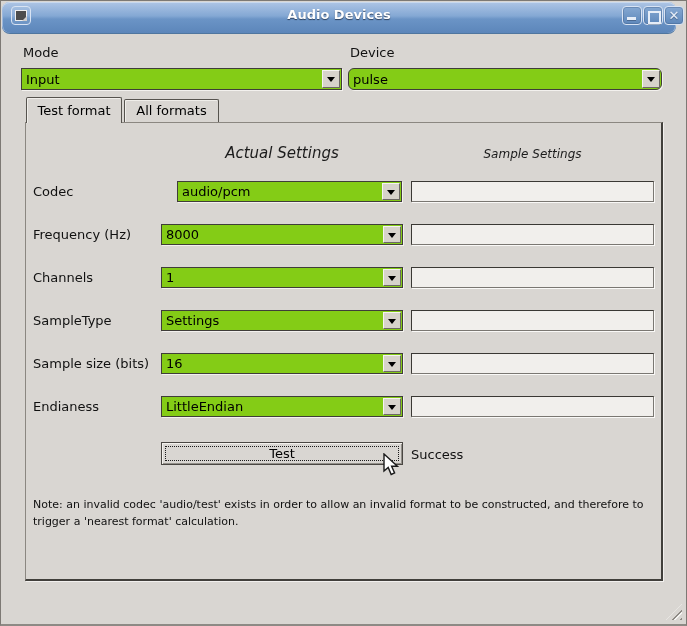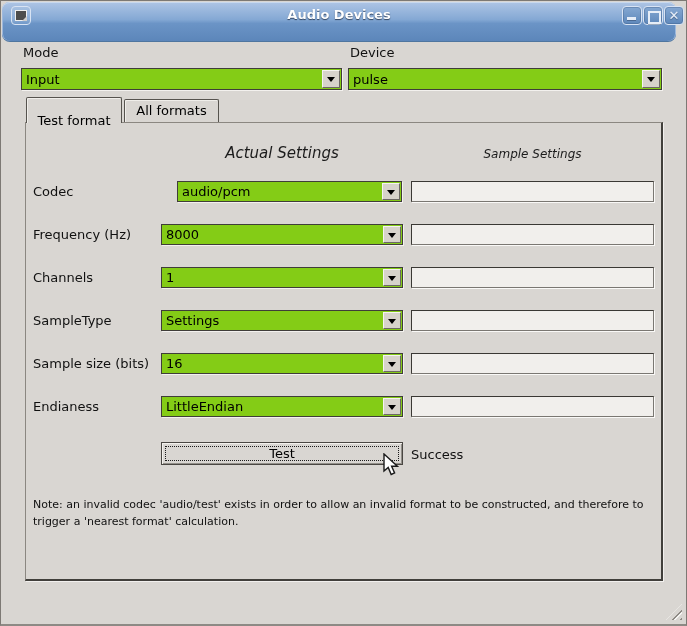--- a/index.html
+++ b/index.html
@@ -9,21 +9,21 @@
   .window {
     position: relative; width: 687px; height: 626px;
     background: #d9d6d2;
     border: 1px solid #7d7974;
     border-bottom: 2px solid #8d8a85;
     overflow: hidden;
   }
 
   
   .titlebar {
-    position: absolute; left: 1px; top: 1px; right: 10px; height: 40px;
+    position: absolute; left: 1px; top: 1px; right: 10px; height: 32px;
     background: linear-gradient(#aec5e5 0%, #84a8d4 45%, #6b94c6 55%, #5c86ba 100%);
     border-bottom: 1px solid #4f769f;
     box-shadow: inset 0 1px 0 #c9d9ee, inset 1px 0 0 #9db8dd, inset -1px 0 0 #9db8dd;
     border-radius: 8px;
   }
   .title-text {
     position: absolute; left: 0; right: 0; top: 5px;
     text-align: center; font-size: 13px; font-weight: bold; color: #ffffff;
     text-shadow: 0 1px 1px rgba(25,40,65,.8);
   }
@@ -99,21 +99,21 @@
   }
 
   
   .tab {
     position: absolute; text-align: center; font-size: 13px; color: #000;
     background: #d9d6d2;
     border: 1px solid #56534e; border-bottom: none;
     border-radius: 2px 2px 0 0;
     box-shadow: inset 1px 1px 0 #f0eeea;
   }
-  .tab.active { left: 25px; top: 96px; width: 96px; height: 26px; padding-top: 15px; z-index: 3; }
+  .tab.active { left: 25px; top: 96px; width: 96px; height: 26px; padding-top: 5px; z-index: 3; }
   .tab.inactive { left: 123px; top: 98px; width: 95px; height: 23px; padding-top: 3px; z-index: 1; }
 
   .panel {
     position: absolute; left: 24px; top: 121px; width: 638px; height: 459px;
     border: 1px solid; border-color: #8b8781 #413f3b #413f3b #8b8781;
     border-right-width: 2px; border-bottom-width: 2px;
     box-shadow: 1px 1px 0 #f2f0ee;
     z-index: 2;
   }
 
@@ -167,21 +167,21 @@
 
   <div class="label" style="left:22px; top:44px;">Mode</div>
   <div class="combo" style="left:20px; top:67px; width:321px;">
     <span class="combo-text">Input</span>
     <span class="combo-arrow">
         <span class="tri"></span>
       </span>
   </div>
 
   <div class="label" style="left:349px; top:44px;">Device</div>
-  <div class="combo" style="left:347px; top:67px; width:314px;">
+  <div class="combo" style="left:347px; top:67px; width:314px;border-radius:6px;">
     <span class="combo-text">pulse</span>
     <span class="combo-arrow">
         <span class="tri"></span>
       </span>
   </div>
 
   <div class="tab active">Test format</div>
   <div class="tab inactive">All formats</div>
 
   <div class="panel"></div>

